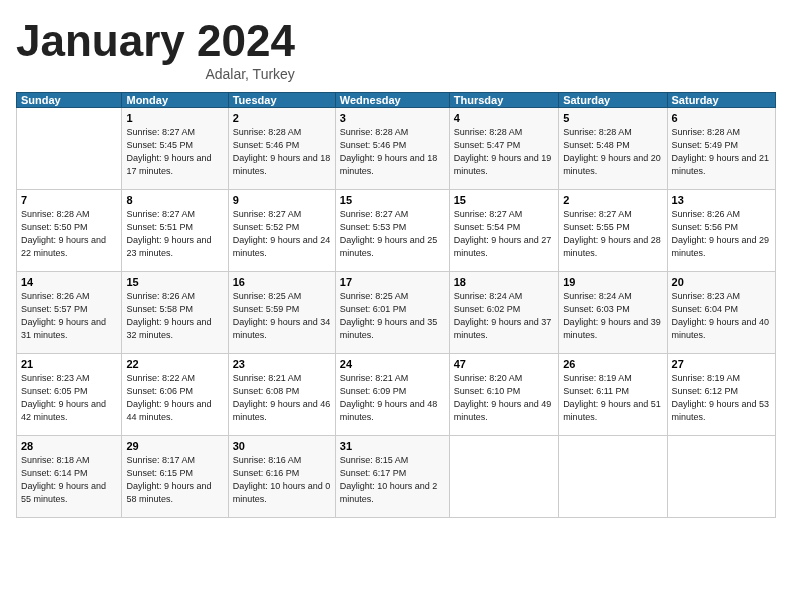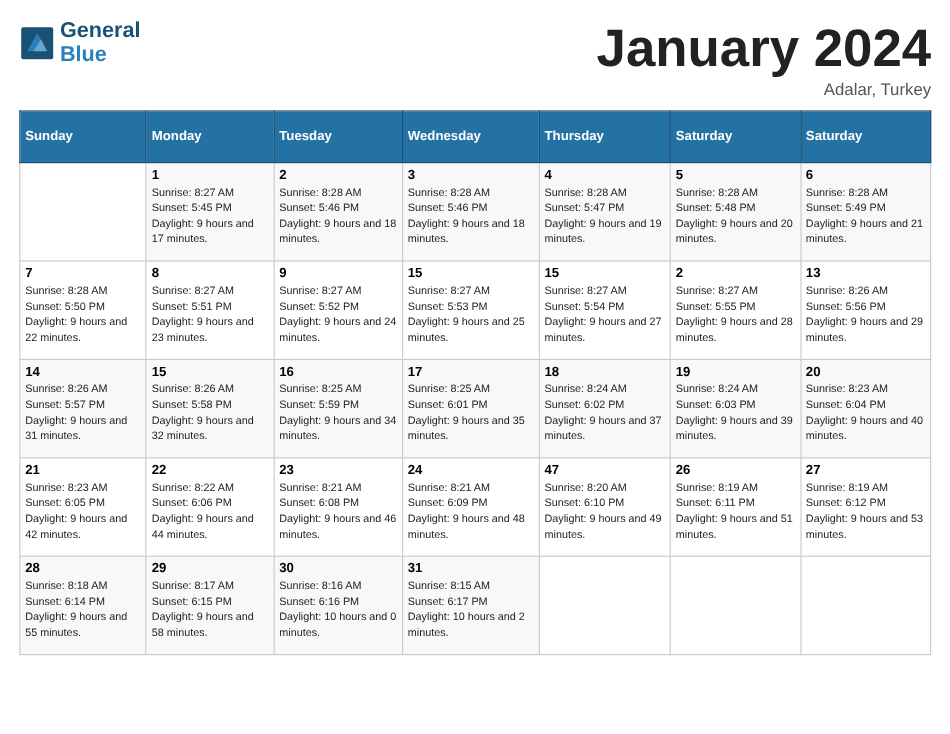--- a/index.html
+++ b/index.html
@@ -53,21 +53,21 @@
       color: #555;
     }
     table {
       width: 100%;
       border-collapse: collapse;
       font-size: 10px;
     }
     thead tr th {
       background: #2471a3;
       color: #fff;
-      padding: 15px 4px;
+      padding: 1px 4px;
       text-align: left;
       font-size: 11px;
       font-weight: bold;
       border: 1px solid #1a5276;
     }
     tbody tr td {
       border: 1px solid #ccc;
       vertical-align: top;
       padding: 4px 4px;
       height: 82px;
@@ -89,32 +89,20 @@
     }
     .empty-cell {
       background: #fff !important;
     }
   </style>
 </head>
 <body>
 
 <div class="page">
   <div class="header">
-    <div class="logo">
-      <svg class="logo-icon" viewBox="0 0 36 36">
-        <rect x="0" y="0" width="36" height="36" fill="#fff"></rect>
-        <rect x="2" y="2" width="32" height="32" rx="2" fill="#1a5276"></rect>
-        <polygon points="8,26 18,8 28,26" fill="#2980b9"></polygon>
-        <polygon points="14,26 22,14 28,26" fill="#fff" opacity="0.3"></polygon>
-      </svg>
-      <div class="logo-text">
-        <div>General</div>
-        <div class="blue">Blue</div>
-      </div>
-    </div>
     <div class="title-block">
       <div class="month-title">January 2024</div>
       <div class="subtitle">Adalar, Turkey</div>
     </div>
   </div>
 
   <table>
     <thead>
       <tr>
         <th>Sunday</th>

